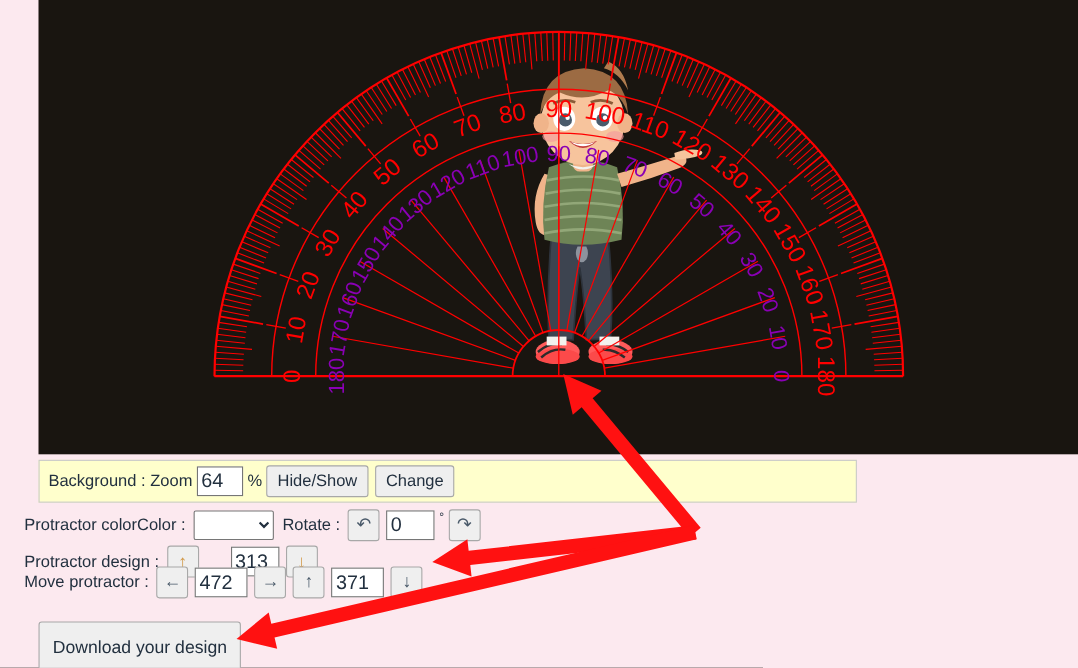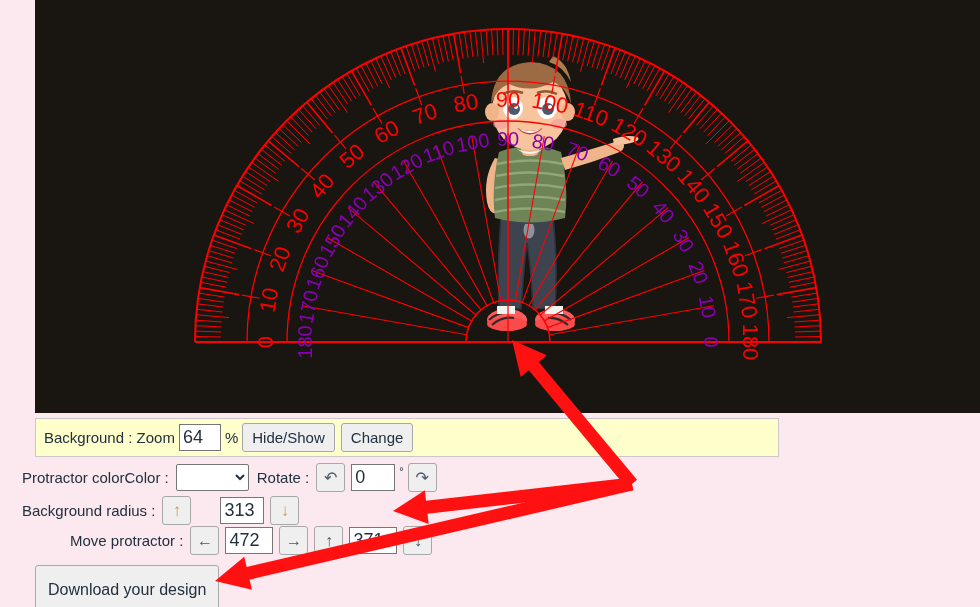--- a/index.html
+++ b/index.html
@@ -86,21 +86,21 @@
   
   .row{
     position:absolute;
     display:flex;align-items:center;
     left:22px;
     gap:1px;
   }
   .row .rowlabel{white-space:nowrap;padding-right:6px;}
   #row-color{top:463px;}
   #row-radius{top:496px;}
-  #row-move{top:526px;margin-left:48px;}
+  #row-move{top:515px;}
   #row-download{position:absolute;left:35px;top:565px;}
   #btn-download{height:48px;padding:0 12px;font-size:16px;}
 
   .gap6{width:6px;flex:0 0 6px;}
   .gap4{width:4px;flex:0 0 4px;}
 
   
   #annot{position:absolute;left:0;top:0;width:980px;height:607px;pointer-events:none;}
 </style>
 </head>
@@ -456,21 +456,21 @@
     <span class="gap6"></span>
     <span class="rowlabel">Rotate :</span>
     <button class="btn sq arrowbtn">↶</button>
     <span class="gap4"></span>
     <input class="txt" style="width: 44px;" value="0">
     <span class="deg">°</span>
     <button class="btn sq arrowbtn">↷</button>
   </div>
 
   <div class="row" id="row-radius">
-    <span class="rowlabel">Background radius :</span>
+    <span class="rowlabel">Protractor design :</span>
     <button class="btn sq updown">↑</button>
     <span class="gap4"></span>
     <input class="txt" style="width: 44px; margin-left: 23px;" value="313">
     <span class="gap4"></span>
     <button class="btn sq updown">↓</button>
   </div>
 
   <div class="row" id="row-move">
     <span class="rowlabel">Move protractor :</span>
     <button class="btn sq arrowbtn">←</button>

